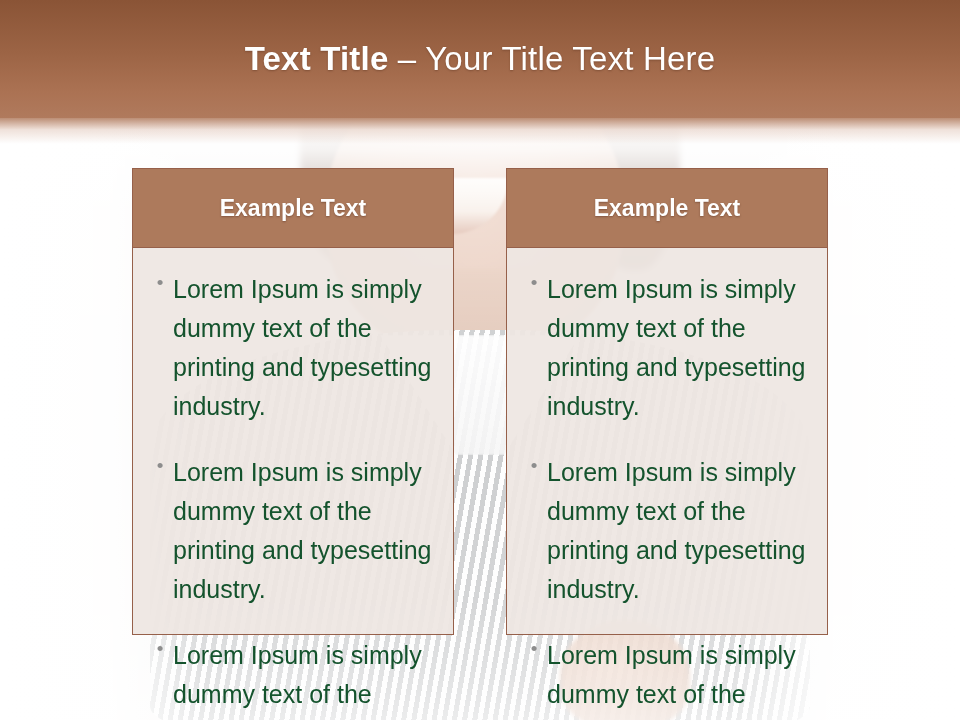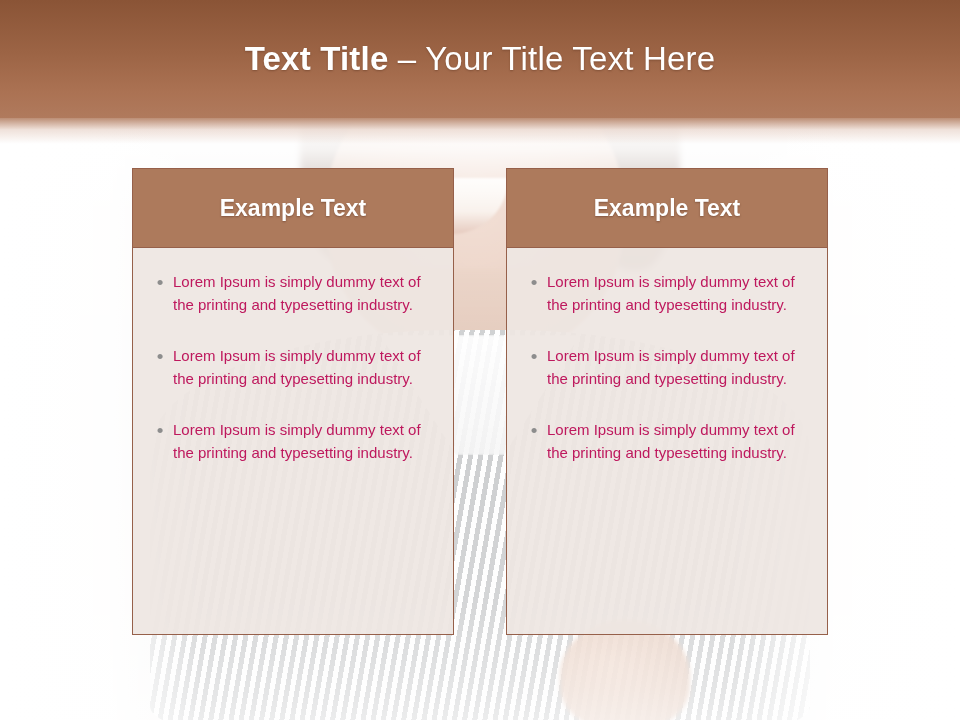--- a/index.html
+++ b/index.html
@@ -218,22 +218,22 @@
   }
   .bullet-dot {
     color: #8d8d8d;
     font-size: 19px;
     line-height: 1.42;
     width: 26px;
     flex: 0 0 26px;
     text-align: center;
   }
   .bullet-text {
-    color: #be185d;
-    font-size: 15px;
+    color: #14532d;
+    font-size: 25px;
     line-height: 1.56;
     flex: 1 1 auto;
   }
 </style>
 </head>
 <body>
 
 <div id="slide">
 
   <div class="photo-wrap">

